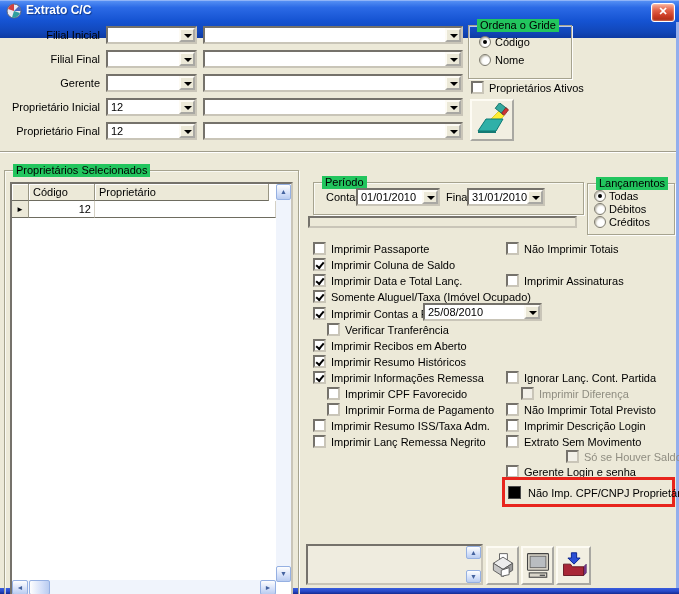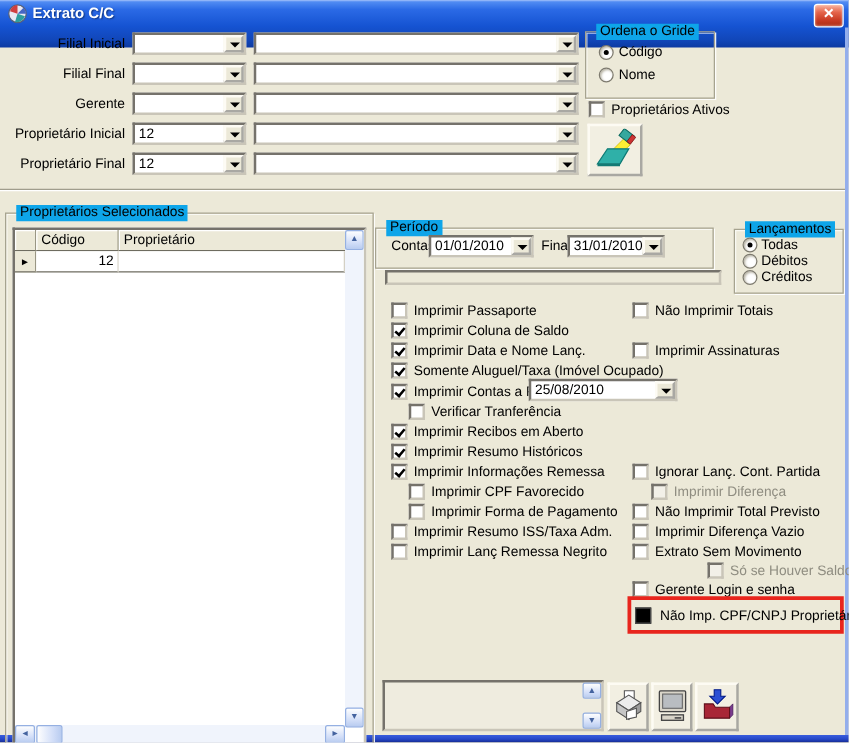--- a/index.html
+++ b/index.html
@@ -29,21 +29,21 @@
   .flabel{position:absolute;left:0;width:100px;text-align:right;height:18px;line-height:18px;white-space:nowrap}
   .combo{position:absolute;height:18px;background:#fff;border:2px inset #c9c5b8;box-sizing:border-box}
   .combo-val{position:absolute;left:3px;top:0;line-height:14px;white-space:nowrap}
   .dd-btn{position:absolute;right:0;top:0;bottom:0;width:16px;background:#ece9d8;
     border:2px outset #fdfbf4;box-sizing:border-box;cursor:pointer}
   .dd-arrow{position:absolute;left:3px;top:4px;width:0;height:0;
     border-left:4px solid transparent;border-right:4px solid transparent;border-top:4px solid #000}
 
   .groupbox{position:absolute;border:1px solid #a6a38f;
     box-shadow:1px 1px 0 rgba(255,255,255,.9), inset 1px 1px 0 rgba(255,255,255,.7)}
-  .gb-title{position:absolute;top:-7px;left:8px;background:#0ea5e9;padding:0 3px;line-height:13px;white-space:nowrap}
+  .gb-title{position:absolute;top:-7px;left:8px;background:#22c55e;padding:0 3px;line-height:13px;white-space:nowrap}
 
   .check{position:absolute;width:13px;height:13px;background:#fff;border:2px inset #c9c5b8;box-sizing:border-box}
   .check.checked::after{content:"";position:absolute;left:1px;top:2px;width:6px;height:3px;
     border-left:2px solid #000;border-bottom:2px solid #000;transform:rotate(-50deg)}
   .check.filled{background:#000;border:1px solid #4a4a4a}
 
   .radio{position:absolute;width:12px;height:12px;border-radius:50%;background:#fff;
     border:1px solid #7d7a6e;box-shadow:inset 1px 1px 2px #b6b2a2;box-sizing:border-box}
   .radio.selected::after{content:"";position:absolute;left:3px;top:3px;width:4px;height:4px;border-radius:50%;background:#000}
   .rlabel{position:absolute;line-height:13px;white-space:nowrap}
@@ -199,39 +199,39 @@
       <polygon points="3,28 21,28 21,30 3,30" fill="#147a74"></polygon>
     </svg>
   </span>
 </div>
 
 <div class="groupbox" style="left:4px;top:170px;width:293px;height:432px">
   <span class="gb-title">Proprietários Selecionados</span>
   <div class="grid">
     <div class="gh gind" style="left:0;width:17px"></div>
     <div class="gh" style="left:17px;width:66px">Código</div>
-    <div class="gh" style="left:83px;width:194px">Proprietário</div>
+    <div class="gh" style="left:83px;width:174px">Proprietário</div>
 
     <div class="gcell gind" style="left:0;width:17px">►</div>
     <div class="gcell" style="left:17px;width:66px;text-align:right;padding-right:3px">12</div>
     <div class="gcell" style="left:83px;width:181px"></div>
 
     <div class="sb-track-v">
       <span class="sbtn" style="top:0">▲</span>
       <span class="sbtn" style="bottom:0">▼</span>
     </div>
     <div class="sb-track-h">
       <span class="sbtn sbtn-h" style="left:0">◄</span>
       <span class="sb-thumb" style="left:17px;top:0;width:21px;height:15px"></span>
       <span class="sbtn sbtn-h" style="right:0">►</span>
     </div>
   </div>
 </div>
 
-<div class="groupbox" style="left:300px;top:182px;width:269px;height:31px">
+<div class="groupbox" style="left:313px;top:182px;width:269px;height:31px">
   <span class="gb-title">Período</span>
   <span class="rlabel" style="left:12px;top:8px">Contas</span>
   <div class="combo" style="left:42px;top:5px;width:84px">
     <span class="combo-val">01/01/2010</span>
     <span class="dd-btn">
         <span class="dd-arrow"></span>
       </span>
   </div>
   <span class="rlabel" style="left:132px;top:8px">Final</span>
   <div class="combo" style="left:153px;top:5px;width:78px">
@@ -256,21 +256,21 @@
 <div class="opt" style="left:313px;top:242px">
   <span class="check"></span>
   <span class="opt-label">Imprimir Passaporte</span>
 </div>
 <div class="opt" style="left:313px;top:258px">
   <span class="check checked"></span>
   <span class="opt-label">Imprimir Coluna de Saldo</span>
 </div>
 <div class="opt" style="left:313px;top:274px">
   <span class="check checked"></span>
-  <span class="opt-label">Imprimir Data e Nome Lanç.</span>
+  <span class="opt-label">Imprimir Data e Total Lanç.</span>
 </div>
 <div class="opt" style="left:313px;top:290px">
   <span class="check checked"></span>
   <span class="opt-label">Somente Aluguel/Taxa (Imóvel Ocupado)</span>
 </div>
 <div class="opt" style="left:313px;top:307px">
   <span class="check checked"></span>
   <span class="opt-label">Imprimir Contas a Pagar</span>
 </div>
 <div class="combo" style="left:423px;top:303px;width:119px">
@@ -327,21 +327,21 @@
 <div class="opt disabled" style="left:521px;top:387px">
   <span class="check"></span>
   <span class="opt-label">Imprimir Diferença</span>
 </div>
 <div class="opt" style="left:506px;top:403px">
   <span class="check"></span>
   <span class="opt-label">Não Imprimir Total Previsto</span>
 </div>
 <div class="opt" style="left:506px;top:419px">
   <span class="check"></span>
-  <span class="opt-label">Imprimir Diferença Vazio</span>
+  <span class="opt-label">Imprimir Descrição Login</span>
 </div>
 <div class="opt" style="left:506px;top:435px">
   <span class="check"></span>
   <span class="opt-label">Extrato Sem Movimento</span>
 </div>
 <div class="opt disabled" style="left:566px;top:450px">
   <span class="check"></span>
   <span class="opt-label">Só se Houver Saldo</span>
 </div>
 <div class="opt" style="left:506px;top:465px">

